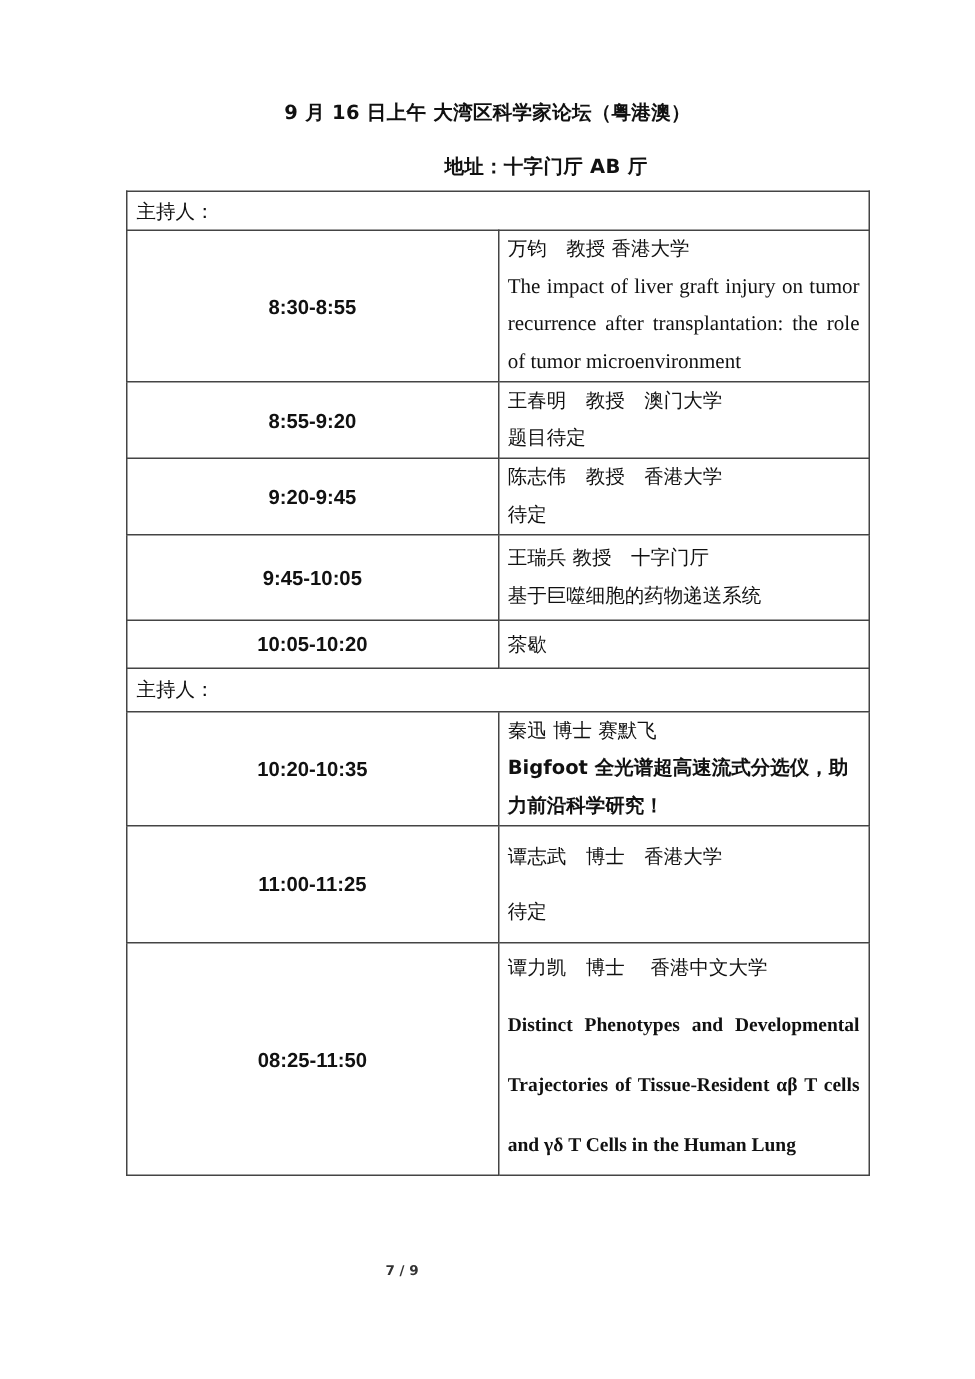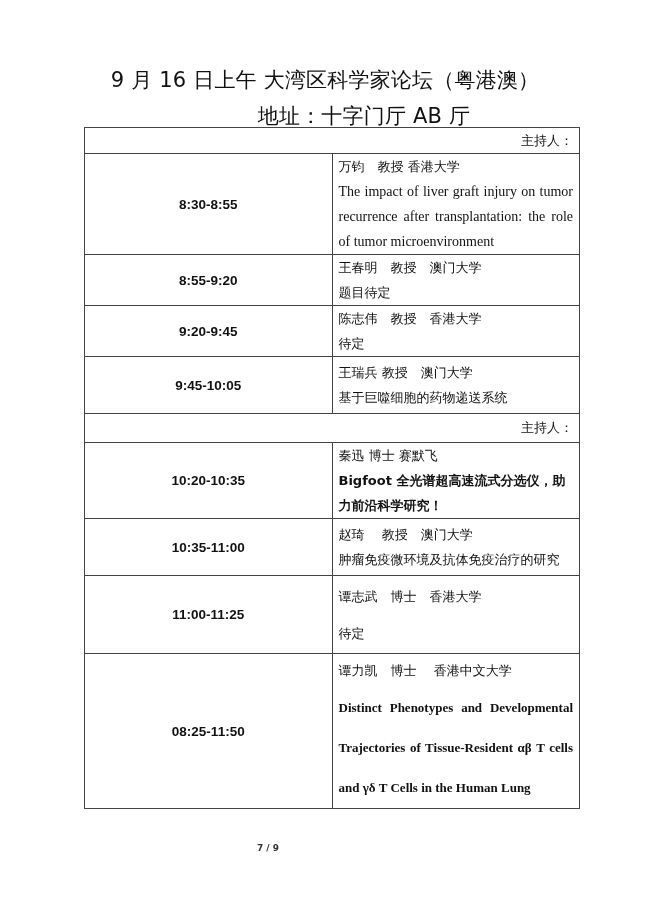--- a/index.html
+++ b/index.html
@@ -1,23 +1,23 @@
 <!DOCTYPE html>
 <html><head>
 <meta charset="utf-8">
 <style>
   html, body { margin:0; padding:0; background:#fff; }
   body { width:650px; height:919px; position:relative; overflow:hidden; color:#111; font-family:"DejaVu Sans","Liberation Sans",sans-serif; }
-  .title { position:absolute; left:0; width:650px; text-align:center; font-weight:normal; font-size:21px; letter-spacing:0.2px; }
+  .title { position:absolute; left:0; width:650px; text-align:center; font-weight:bold; font-size:13px; letter-spacing:0.2px; }
   .t1 { top:66px; }
   .t2 { top:102px;margin-left:39px; }
   table { position:absolute; left:84px; top:127px; width:496px; border-collapse:collapse; table-layout:fixed; }
   td { border:1.5px solid #444; padding:0 6px; vertical-align:middle; font-size:13px; }
   td.time { width:73px; text-align:center; font-weight:bold; font-family:"Liberation Sans","DejaVu Sans",sans-serif; font-size:13.5px; padding:0 4px; }
-  td.host { text-align:right; font-size:13px; }
+  td.host { text-align:left; font-size:13px; }
   .line { display:block; line-height:25px; }
   .en { font-family:"Liberation Serif","DejaVu Serif",serif; font-size:14px; text-align:justify; text-align-last:left; line-height:25px; display:block; }
   .enb { font-family:Liberation Serif, serif; font-weight:bold; font-size:13px; text-align:justify; text-align-last:left; line-height:40px; display:block; }
   .bold { font-weight:bold; }
   .footer { position:absolute; top:843px; left:0; width:536px; text-align:center; font-size:9px; font-weight:bold; color:#333; }
 </style>
 </head>
 <body>
 
 <div class="title t1">9 月 16 日上午 大湾区科学家论坛（粤港澳）</div>
@@ -45,39 +45,36 @@
   <tr style="height:51px">
     <td class="time">9:20-9:45</td>
     <td>
       <span class="line">陈志伟　教授　香港大学</span>
       <span class="line">待定</span>
     </td>
   </tr>
   <tr style="height:57px">
     <td class="time">9:45-10:05</td>
     <td>
-      <span class="line">王瑞兵 教授　澳门大学</span>
+      <span class="line">王瑞兵 教授　十字门厅</span>
       <span class="line">基于巨噬细胞的药物递送系统</span>
     </td>
+  </tr>
+  <tr style="height:32px">
+    <td class="time">10:05-10:20</td>
+    <td>茶歇</td>
   </tr>
   <tr style="height:29px">
     <td colspan="2" class="host">主持人：</td>
   </tr>
   <tr style="height:58px">
     <td class="time">10:20-10:35</td>
     <td>
       <span class="line">秦迅 博士 赛默飞</span>
       <span class="line bold">Bigfoot 全光谱超高速流式分选仪，助力前沿科学研究！</span>
-    </td>
-  </tr>
-  <tr style="height:57px">
-    <td class="time">10:35-11:00</td>
-    <td>
-      <span class="line">赵琦　 教授　澳门大学</span>
-      <span class="line">肿瘤免疫微环境及抗体免疫治疗的研究</span>
     </td>
   </tr>
   <tr style="height:78px">
     <td class="time">11:00-11:25</td>
     <td>
       <span class="line" style="line-height:37px">谭志武　博士　香港大学</span>
       <span class="line" style="line-height:37px">待定</span>
     </td>
   </tr>
   <tr style="height:99px">

